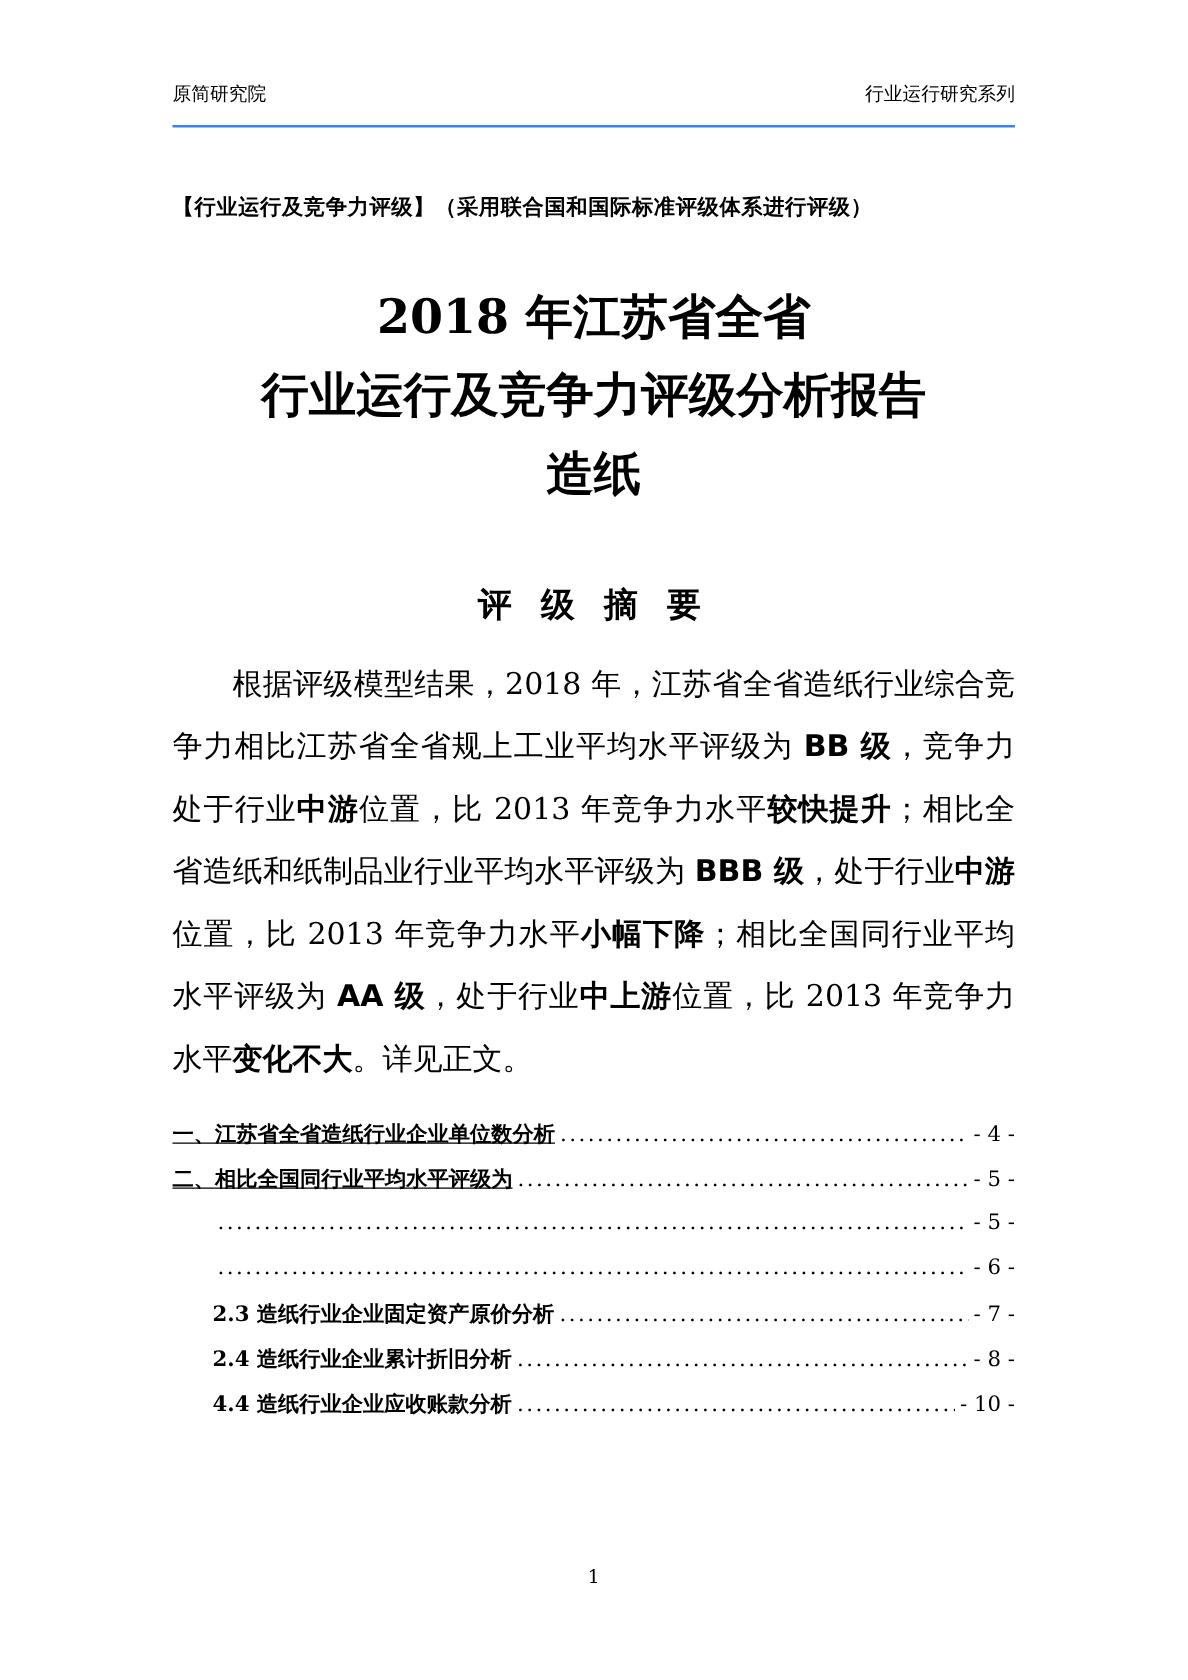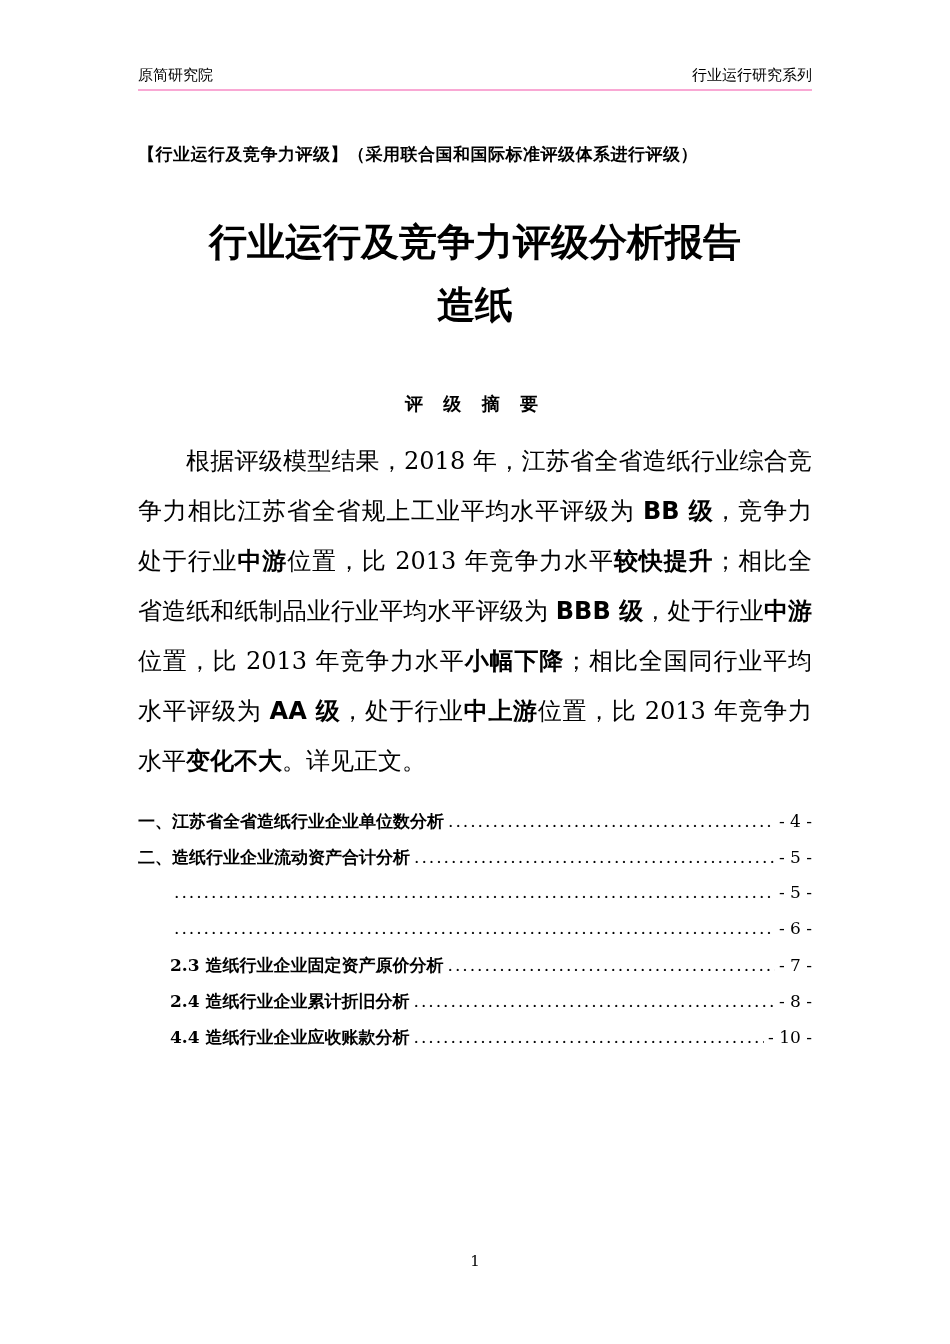--- a/index.html
+++ b/index.html
@@ -15,22 +15,22 @@
     padding: 0 138px;
     overflow: hidden;
   }
 
   
   .doc-header {
     display: flex;
     justify-content: space-between;
     align-items: flex-end;
     padding-top: 66px;
-    padding-bottom: 5px;
-    border-bottom: 2px solid #f9a8d4;
+    padding-bottom: 16px;
+    border-bottom: 2px solid #3b82f6;
     font-size: 15px;
     line-height: 1.2;
   }
 
   
   .tagline {
     margin-top: 52px;
     font-size: 17px;
     font-weight: 700;
     font-family: Liberation Mono, monospace;
@@ -44,21 +44,21 @@
     font-weight: 700;
     font-size: 38px;
     line-height: 63px;
     font-family: "DejaVu Serif", "Liberation Serif", serif;
   }
 
   
   .summary-heading {
     margin-top: 56px;
     text-align: center;
-    font-size: 18px;
+    font-size: 27px;
     font-weight: 700;
     font-family: "DejaVu Sans", "Liberation Sans", sans-serif;
     letter-spacing: 7px;
   }
 
   
   .summary-text {
     margin-top: 20px;
     font-size: 24px;
     line-height: 50px;
@@ -86,20 +86,21 @@
   .toc-row {
     display: flex;
     align-items: baseline;
     height: 36px;
     cursor: pointer;
   }
   .toc-row .toc-label { white-space: nowrap; }
   .toc-row.level1 .toc-label {
     font-weight: 700;
     font-family: "DejaVu Sans", "Liberation Sans", sans-serif;
+    text-decoration: underline;
   }
   .toc-row.level2 { padding-left: 32px; }
   .toc-row.level2 .toc-label {
     font-weight: 700;
     font-family: "DejaVu Serif", "Liberation Serif", serif;
   }
   .toc-leader {
     flex: 1;
     overflow: hidden;
     white-space: nowrap;
@@ -130,39 +131,40 @@
   <div class="doc-header">
     <span>原简研究院</span>
     <span>行业运行研究系列</span>
   </div>
 
   <div class="tagline">
     <span>【行业运行及竞争力评级】</span><span>（采用联合国和国际标准评级体系进行评级）</span>
   </div>
 
   <div class="title-block">
+    <div>2018 年江苏省全省</div>
     <div>行业运行及竞争力评级分析报告</div>
     <div>造纸</div>
   </div>
 
   <div class="summary-heading">评 级 摘 要</div>
 
   <p class="summary-text"><span>根据评级模型结果，2018 年，江苏省全省造纸行业综合竞争力相比江苏省全省规上工业平均水平评级为 </span><span class="em">BB 级</span><span>，竞争力处于行业</span><span class="em">中游</span><span>位置，比 2013 年竞争力水平</span><span class="em">较快提升</span><span>；相比全省造纸和纸制品业行业平均水平评级为 </span><span class="em">BBB 级</span><span>，处于行业</span><span class="em">中游</span><span>位置，比 2013 年竞争力水平</span><span class="em">小幅下降</span><span>；相比全国同行业平均水平评级为 </span><span class="em">AA 级</span><span>，处于行业</span><span class="em">中上游</span><span>位置，比 2013 年竞争力水平</span><span class="em">变化不大</span><span>。详见正文。</span></p>
 
 
   <div class="toc">
 
     <div class="toc-row level1">
       <span class="toc-label">一、江苏省全省造纸行业企业单位数分析</span>
       <span class="toc-leader"></span>
       <span class="toc-page">- 4 -</span>
     </div>
 
     <div class="toc-row level1">
-      <span class="toc-label">二、造纸行业企业流动资产合计分析</span>
+      <span class="toc-label">二、相比全国同行业平均水平评级为</span>
       <span class="toc-leader"></span>
       <span class="toc-page">- 5 -</span>
     </div>
 
     <div class="toc-row level2">
       <span class="toc-leader"></span>
       <span class="toc-page">- 5 -</span>
     </div>
 
     <div class="toc-row level2">

